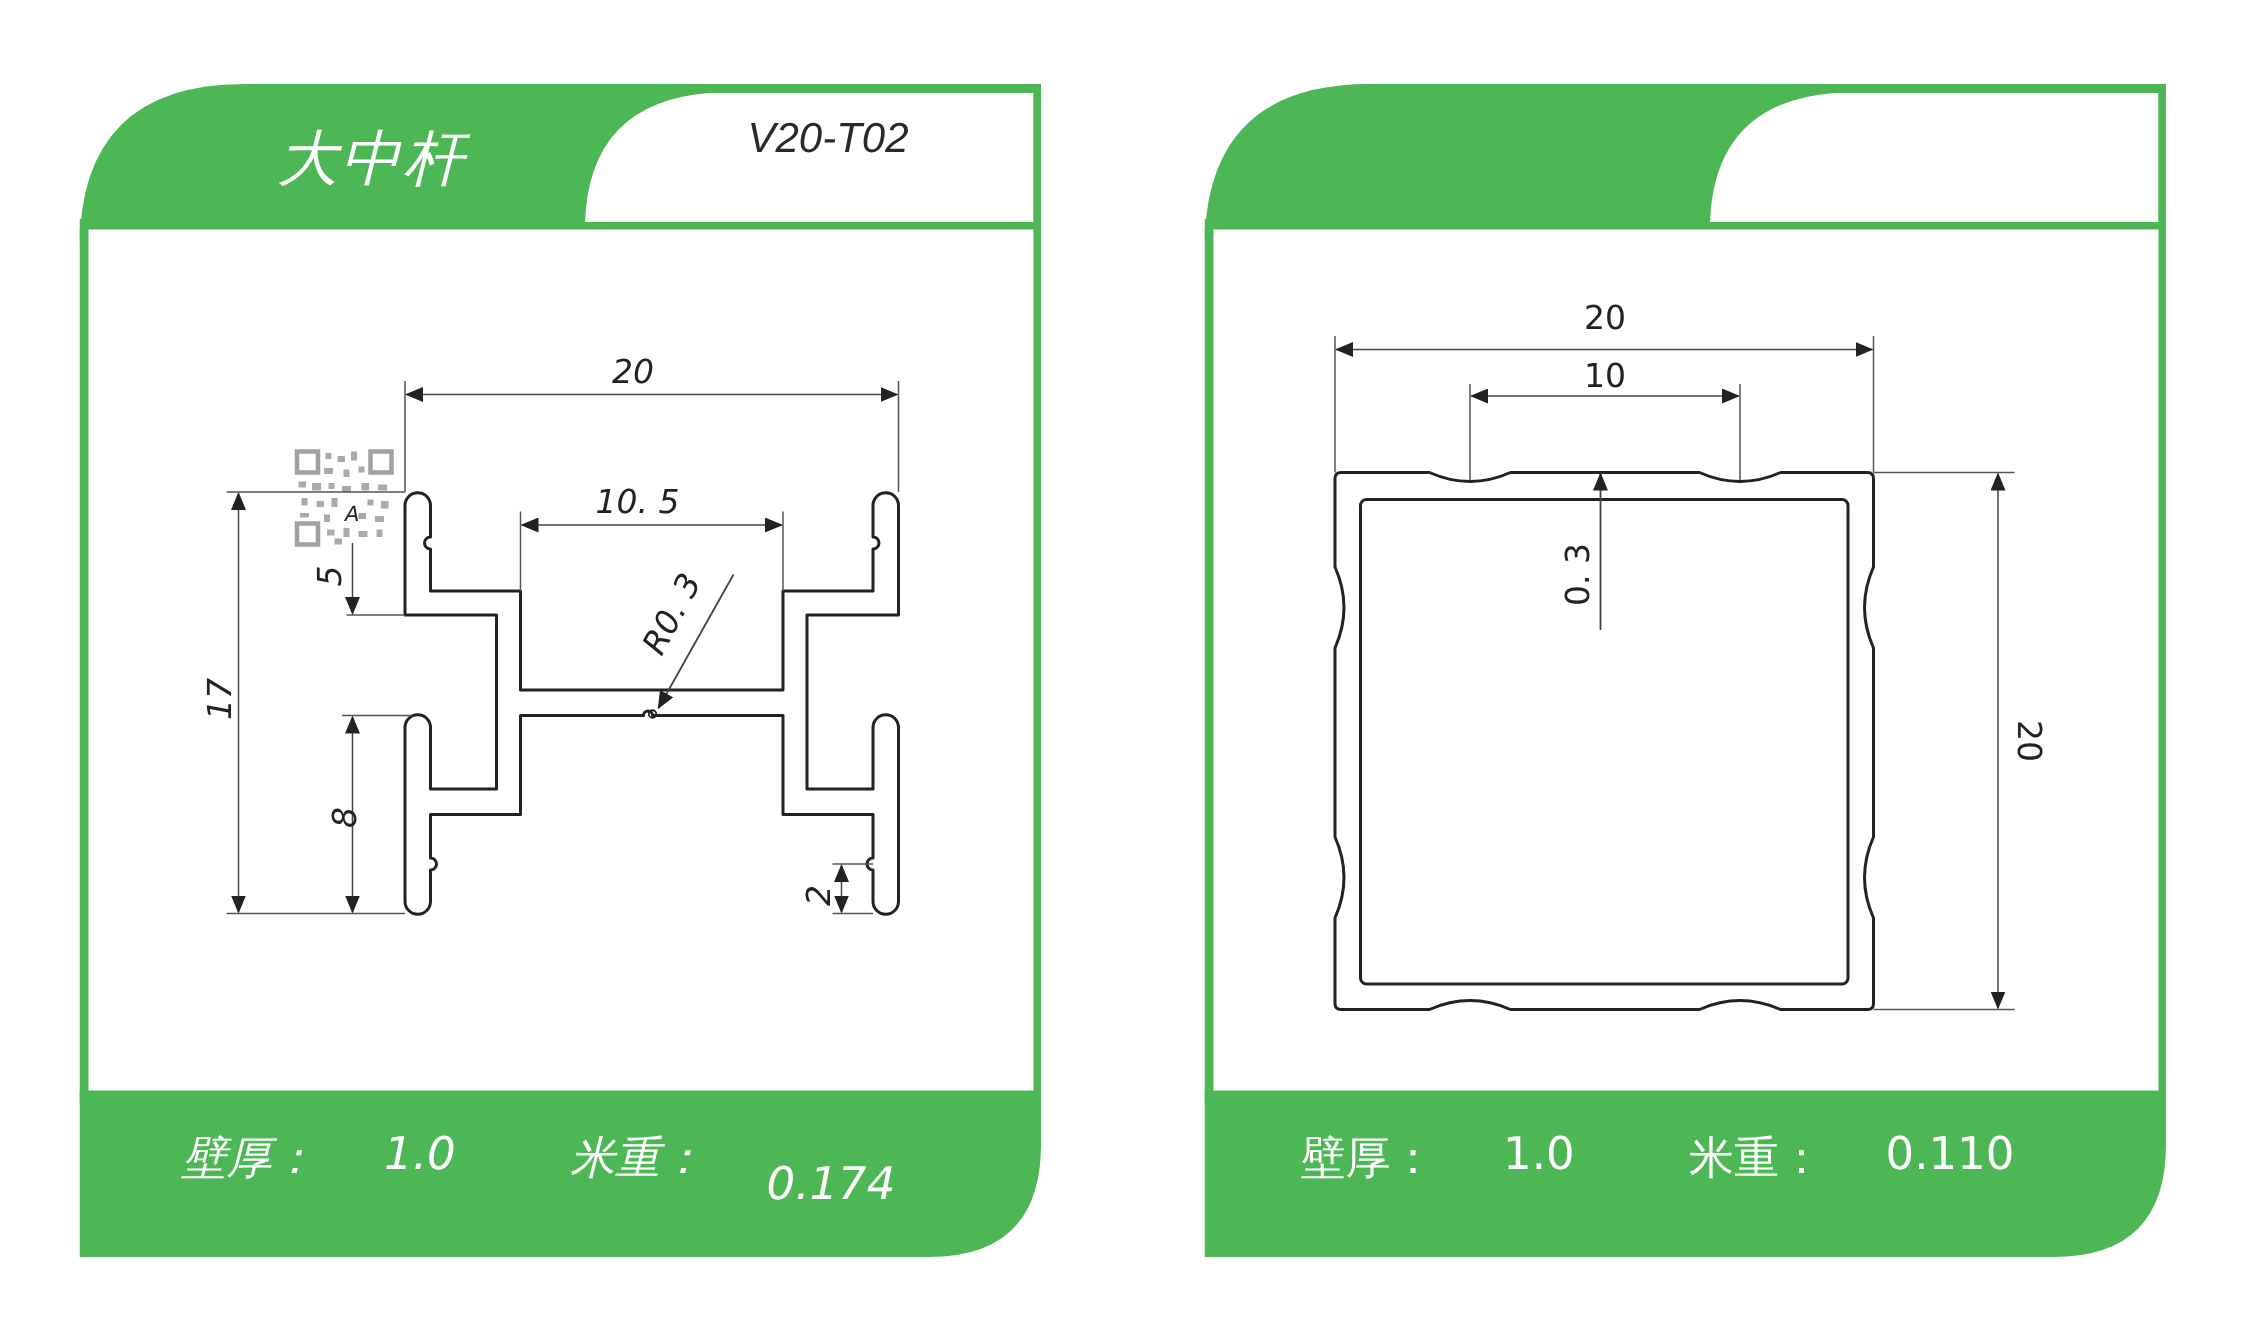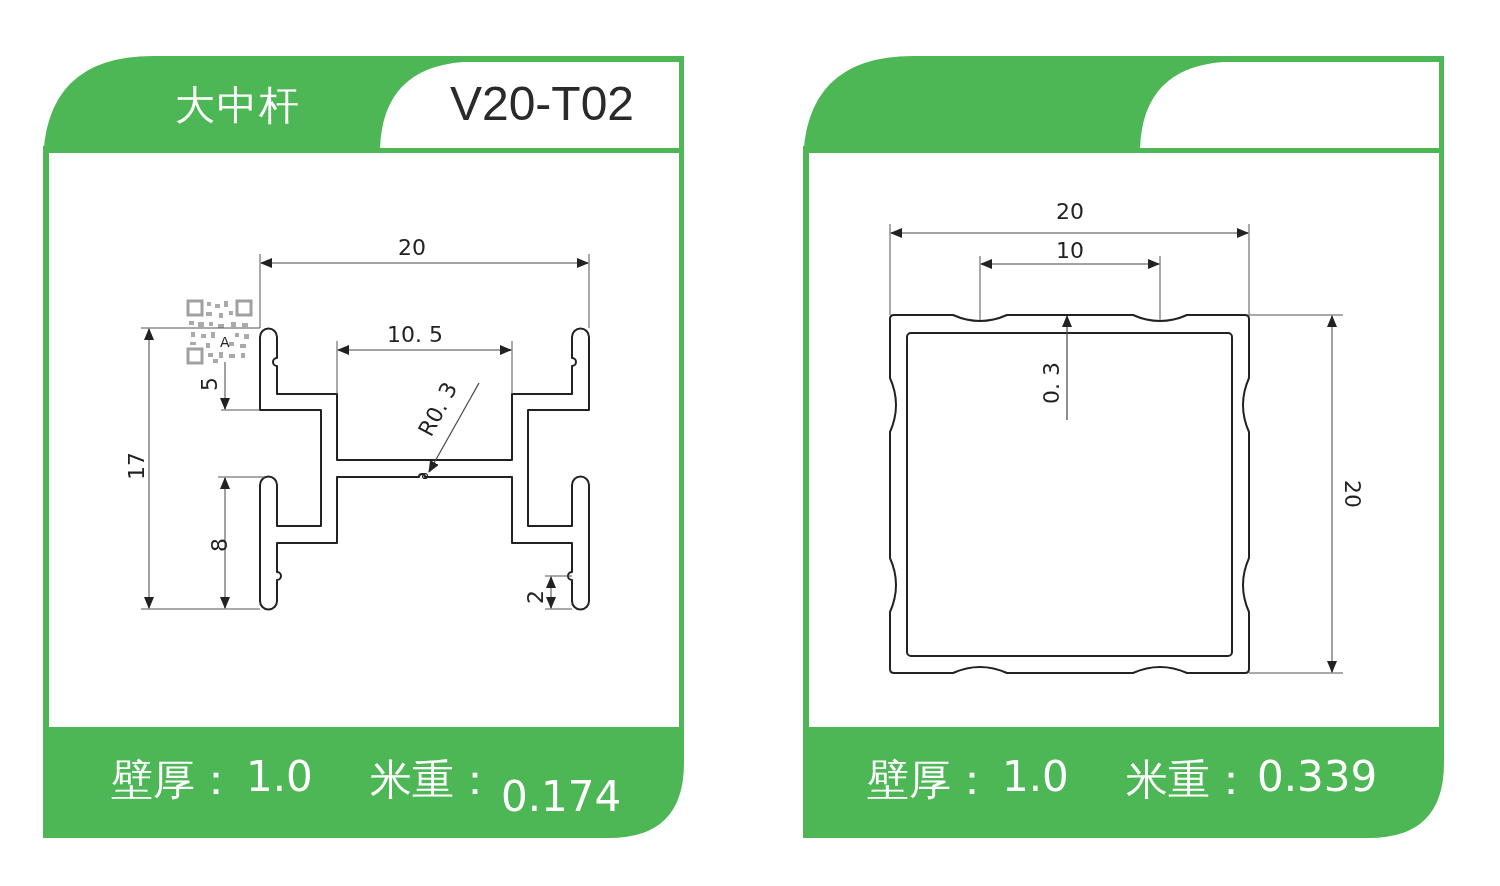--- a/index.html
+++ b/index.html
@@ -5,30 +5,30 @@
   html, body { margin: 0; padding: 0; background: #ffffff; }
   body { width: 1500px; height: 886px; position: relative; overflow: hidden;
          font-family: "Liberation Sans", "DejaVu Sans", sans-serif; }
   .card { position: absolute; top: 56px; width: 641px; height: 782px; }
   .card-frame { position: absolute; inset: 0; }
   .card-svg { position: absolute; left: 0; top: 0; }
   .title-cn { position: absolute; left: 60px; top: 22px; width: 270px; text-align: center;
               color: #ffffff; font-size: 40px; letter-spacing: 2px;
               font-family: "DejaVu Sans", sans-serif; }
   .model { position: absolute; left: 370px; top: 20px; width: 258px; text-align: center;
-           color: #2a2a2a; font-size: 48px; font-family: "Liberation Sans", sans-serif; }
+           color: #2a2a2a; font-size: 28px; font-family: "Liberation Sans", sans-serif; }
   .footer { position: absolute; left: 0; top: 690px; width: 641px; height: 70px;
-            color: #ffffff; font-size: 42px; font-family: "DejaVu Sans", sans-serif; }
+            color: #ffffff; font-size: 30px; font-family: "DejaVu Sans", sans-serif; }
   .footer span { position: absolute; top: 6px; white-space: nowrap; }
   .dim { font-family: "DejaVu Sans", sans-serif; font-size: 22px; fill: #222; }
 </style>
 </head>
 <body>
 
-<div class="card" style="left:43px;">
+<div class="card" style="left:53px;font-style:italic;">
   <svg class="card-svg card-frame" width="641" height="782" viewBox="0 0 641 782">
 
     <path d="M0,110 Q0,0 110,0 L641,0 L641,97 L0,97 Z" fill="#4cb754"></path>
 
     <path d="M337,92 Q340,12 420,6 L636,6 L636,92 Z" fill="#ffffff"></path>
 
     <rect x="0" y="90" width="6" height="590" fill="#4cb754"></rect>
     <rect x="636" y="0" width="5" height="680" fill="#4cb754"></rect>
 
     <path d="M0,671 L641,671 L641,707 Q641,782 566,782 L0,782 Z" fill="#4cb754"></path>
@@ -203,15 +203,15 @@
       <line x1="446" y1="617" x2="540" y2="617"></line>
       <line x1="529" y1="260" x2="529" y2="616" marker-start="url(#arr2)" marker-end="url(#arr2)" stroke="#444"></line>
     </g>
     <text class="dim" transform="translate(542,424) rotate(90)">20</text>
   </svg>
 
   <div class="footer">
     <span style="left:64px;">壁厚：</span>
     <span style="left:199px;">1.0</span>
     <span style="left:323px;">米重：</span>
-    <span style="left:454px;">0.339</span>
+    <span style="left:454px;">0.110</span>
   </div>
 </div>
 
 </body></html>

